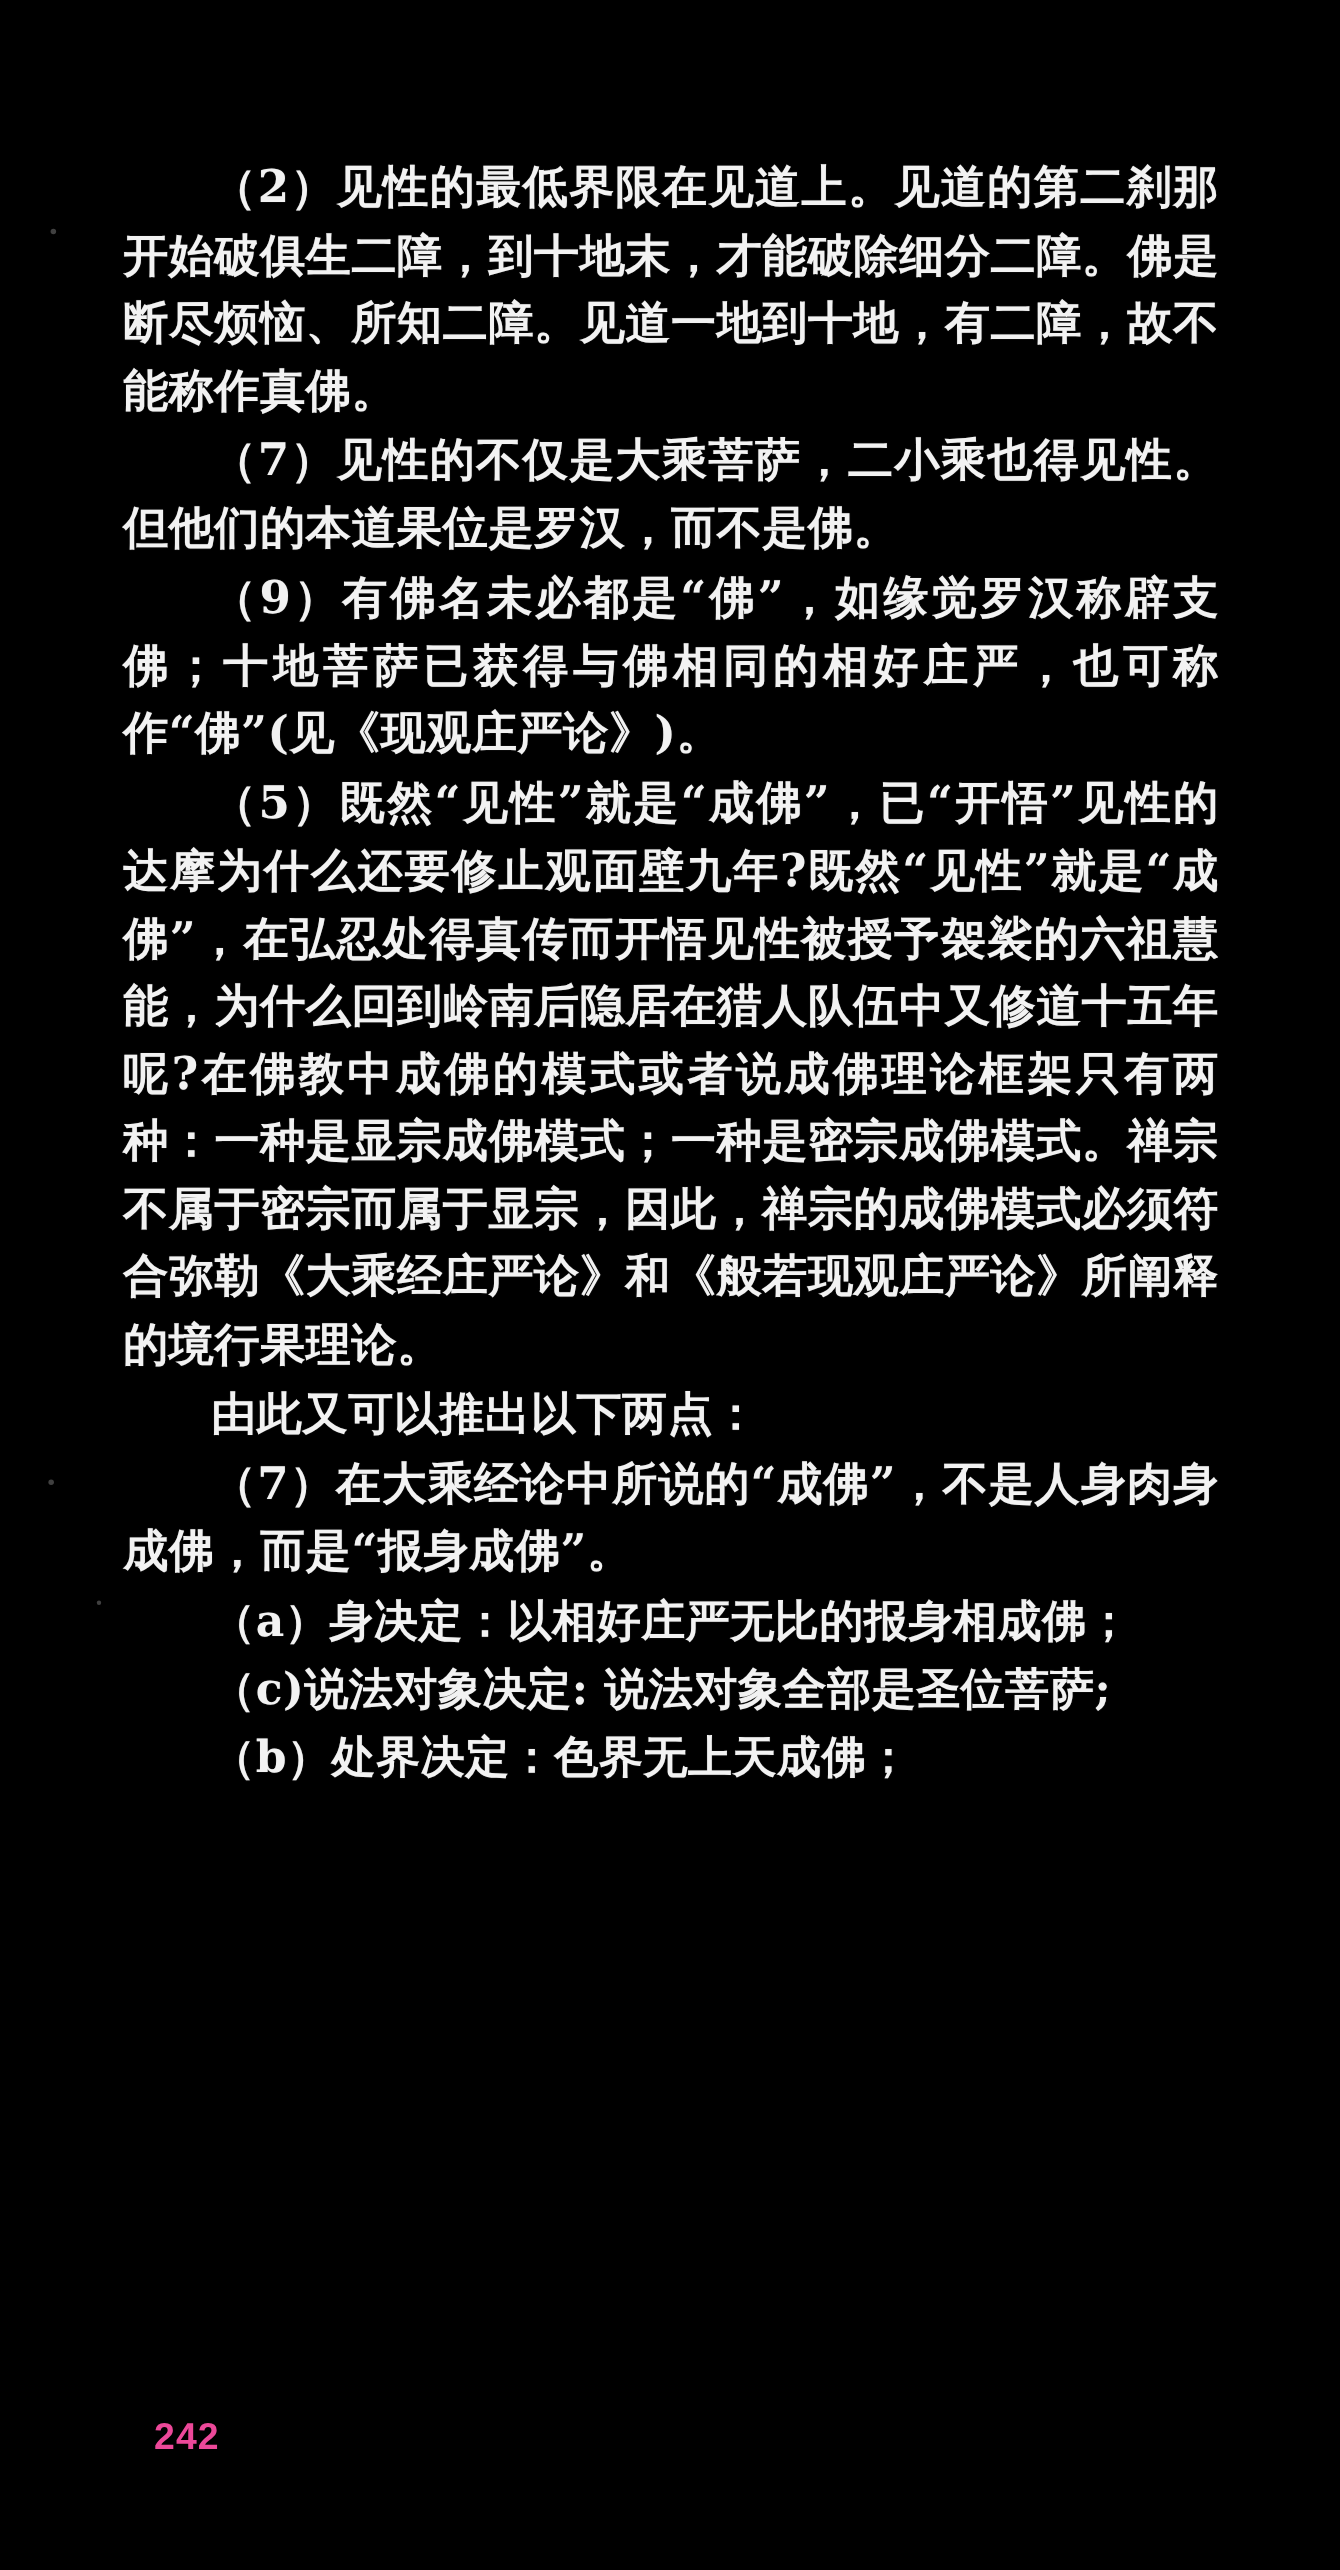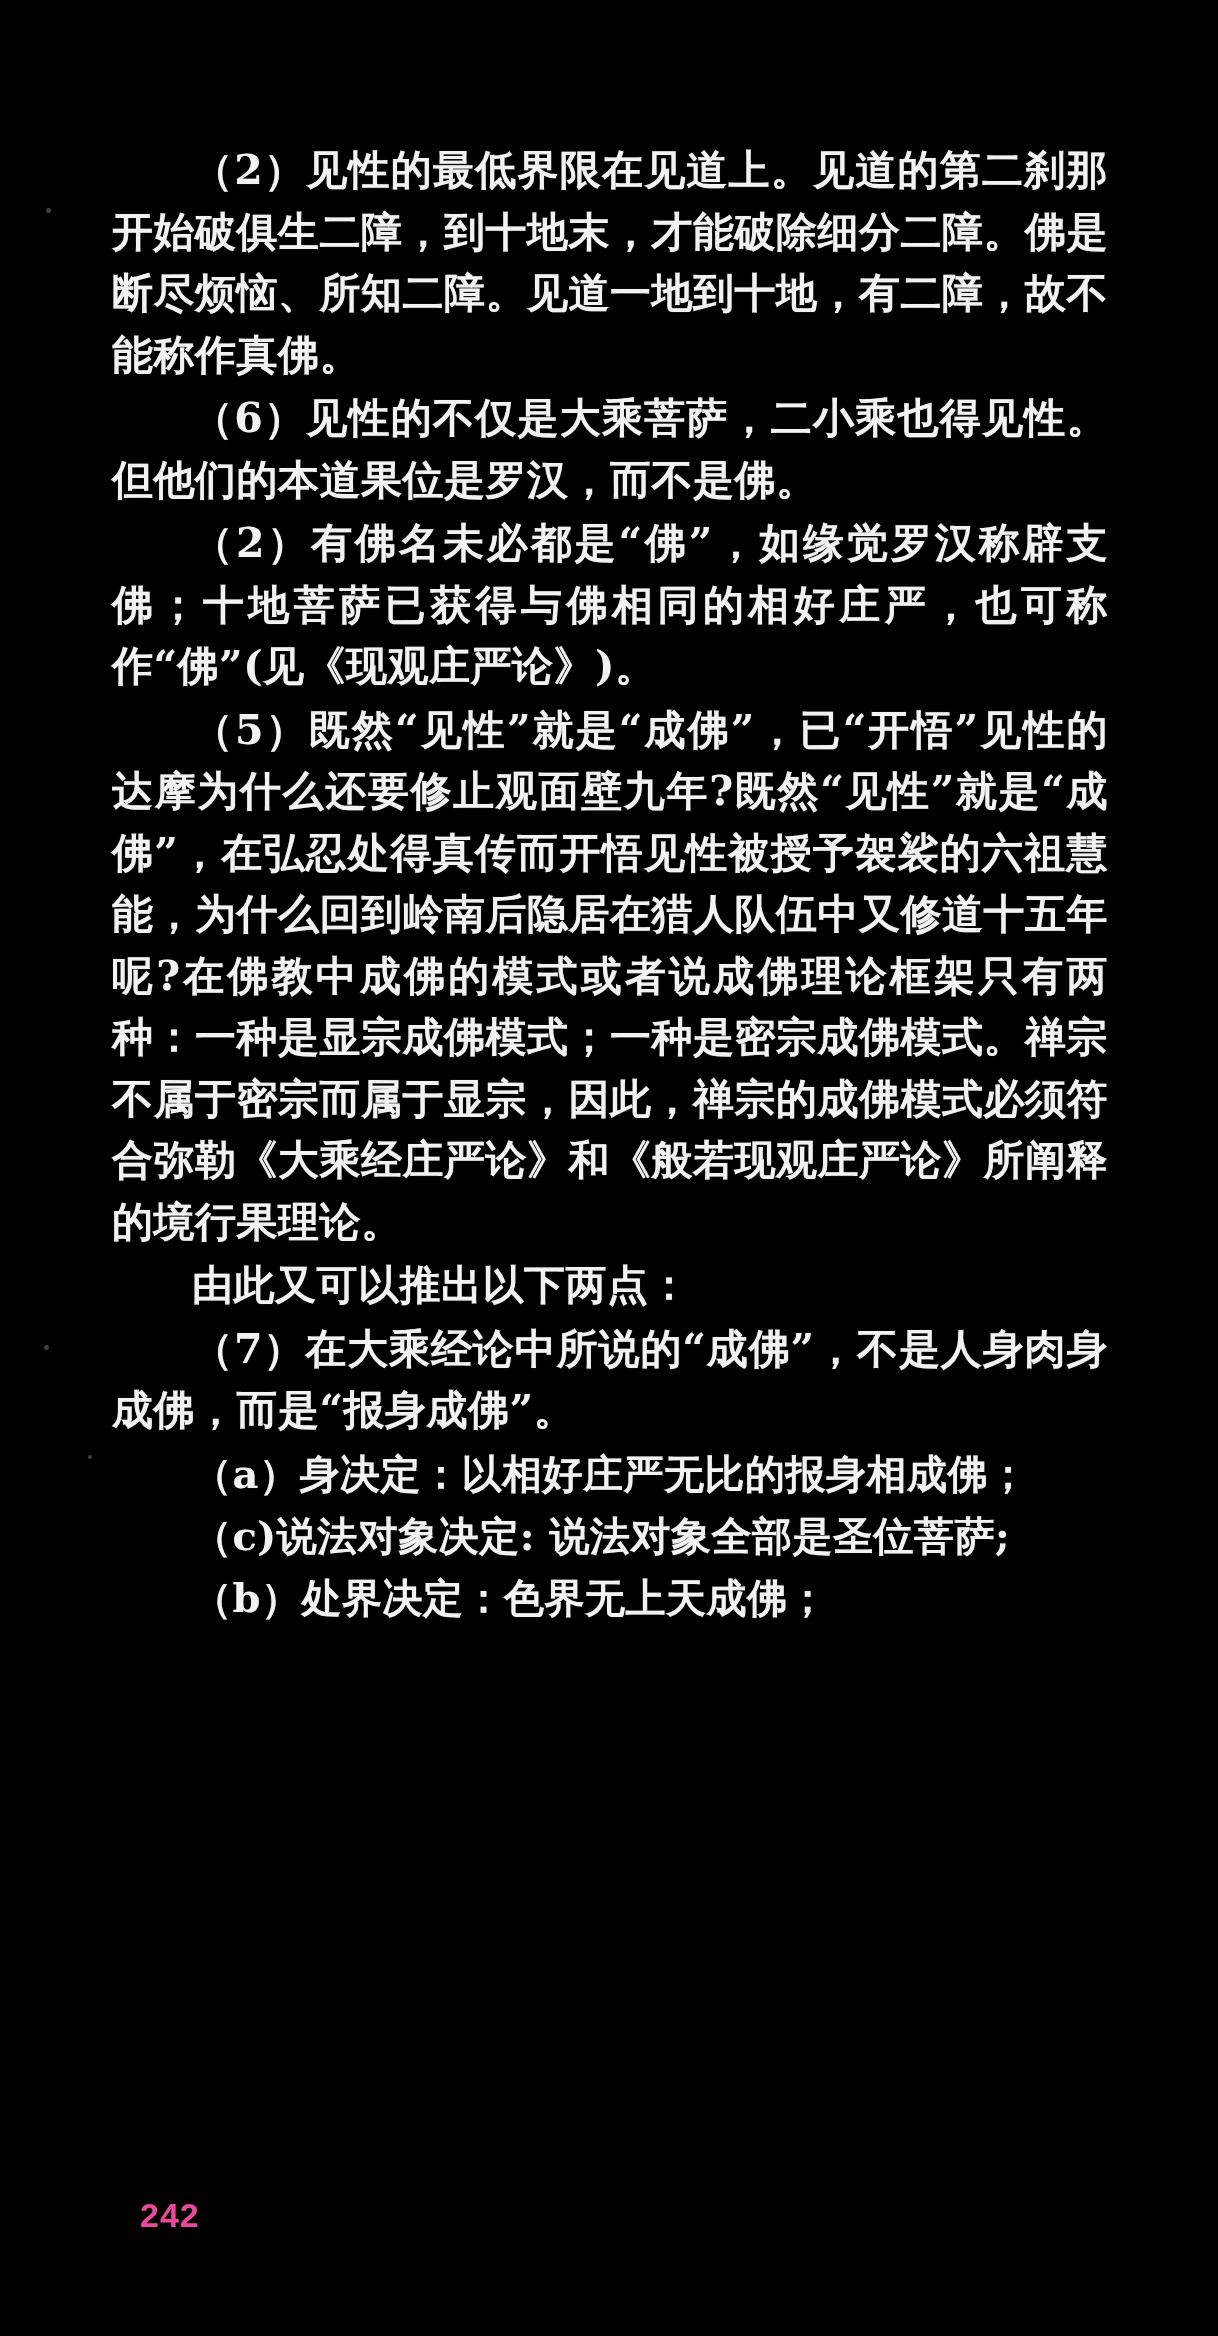--- a/index.html
+++ b/index.html
@@ -69,22 +69,22 @@
 <body>
 
 <div class="page">
 
   <div class="speck" style="left:46px; top:208px; width:5px; height:5px;"></div>
   <div class="speck" style="left:44px; top:1345px; width:5px; height:5px;"></div>
   <div class="speck" style="left:88px; top:1455px; width:4px; height:4px;"></div>
 
   <div class="content">
     <p class="para p-large indent2">（2）见性的最低界限在见道上。见道的第二刹那开始破俱生二障，到十地末，才能破除细分二障。佛是断尽烦恼、所知二障。见道一地到十地，有二障，故不能称作真佛。</p>
-    <p class="para p-large indent2">（6）见性的不仅是大乘菩萨，二小乘也得见性。但他们的本道果位是罗汉，而不是佛。</p>
-    <p class="para p-large indent2">（2）有佛名未必都是“佛”，如缘觉罗汉称辟支佛；十地菩萨已获得与佛相同的相好庄严，也可称作“佛”(见《现观庄严论》)。</p>
+    <p class="para p-large indent2">（7）见性的不仅是大乘菩萨，二小乘也得见性。但他们的本道果位是罗汉，而不是佛。</p>
+    <p class="para p-large indent2">（9）有佛名未必都是“佛”，如缘觉罗汉称辟支佛；十地菩萨已获得与佛相同的相好庄严，也可称作“佛”(见《现观庄严论》)。</p>
     <p class="para p-large indent2">（5）既然“见性”就是“成佛”，已“开悟”见性的达摩为什么还要修止观面壁九年?既然“见性”就是“成佛”，在弘忍处得真传而开悟见性被授予袈裟的六祖慧能，为什么回到岭南后隐居在猎人队伍中又修道十五年呢?在佛教中成佛的模式或者说成佛理论框架只有两种：一种是显宗成佛模式；一种是密宗成佛模式。禅宗不属于密宗而属于显宗，因此，禅宗的成佛模式必须符合弥勒《大乘经庄严论》和《般若现观庄严论》所阐释的境行果理论。</p>
     <p class="para p-large indent2">由此又可以推出以下两点：</p>
     <p class="para p-large indent2">（7）在大乘经论中所说的“成佛”，不是人身肉身成佛，而是“报身成佛”。</p>
     <p class="para p-list indent2">（a）身决定：以相好庄严无比的报身相成佛；</p>
     <p class="para p-list indent2">（c)说法对象决定: 说法对象全部是圣位菩萨;</p>
     <p class="para p-list indent2">（b）处界决定：色界无上天成佛；</p>
   </div>
 
   <div class="page-number">242</div>
 </div>

